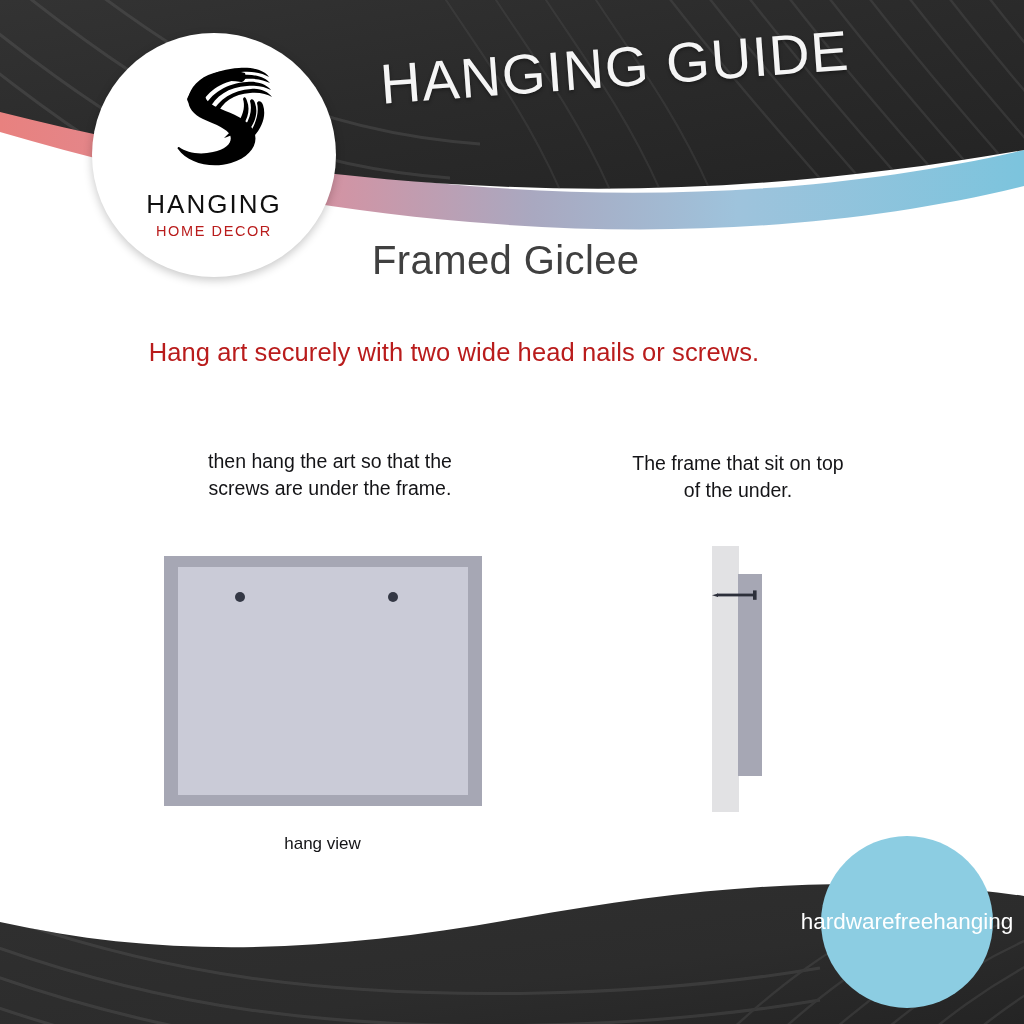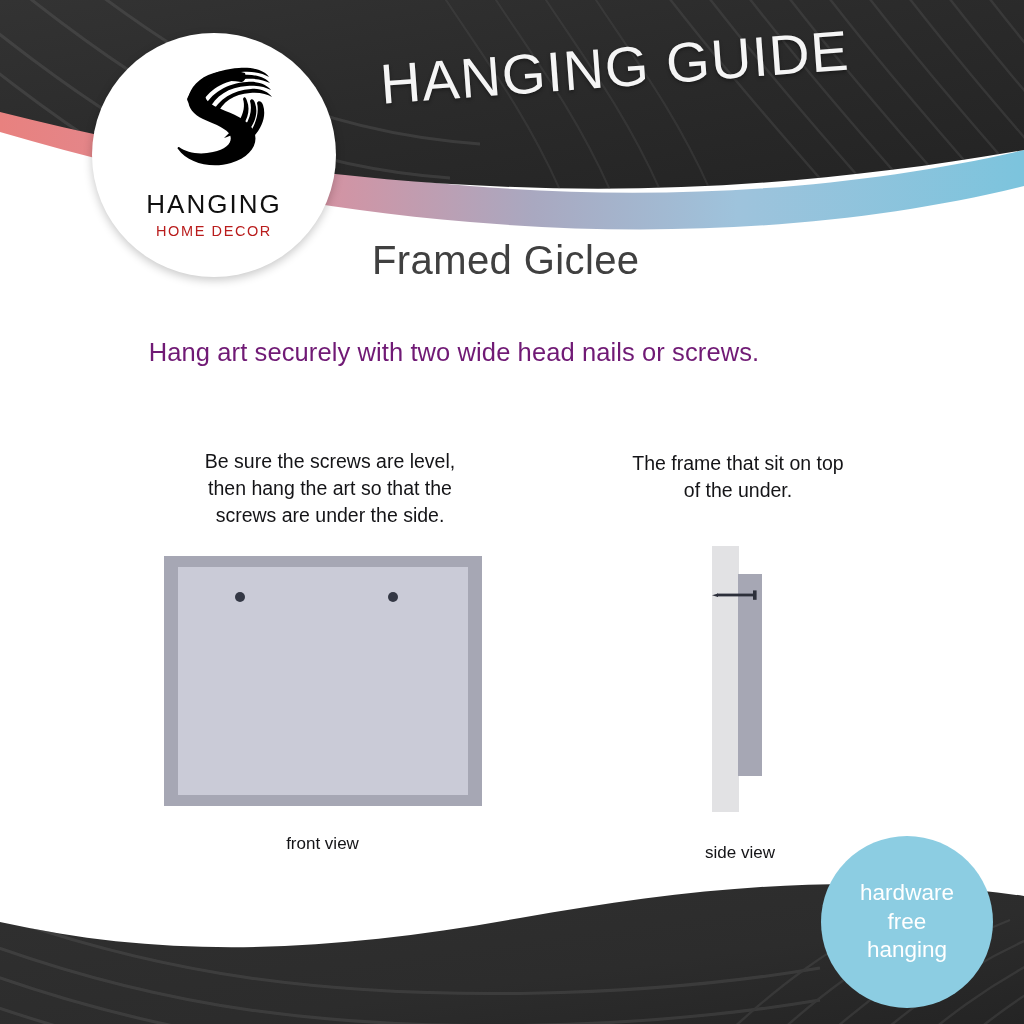--- a/index.html
+++ b/index.html
@@ -100,21 +100,21 @@
   
   #main-instruction {
     position: absolute;
     left: 0;
     top: 338px;
     width: 908px;
     text-align: center;
     font-family: "Liberation Sans", sans-serif;
     font-size: 25.5px;
     font-weight: 400;
-    color: #701a75;
+    color: #b91c1c;
     letter-spacing: 0.1px;
   }
 
   
   .col-caption {
     position: absolute;
     text-align: center;
     font-family: "Liberation Sans", sans-serif;
     font-size: 19.5px;
     font-weight: 400;
@@ -199,21 +199,21 @@
   #hardware-badge {
     position: absolute;
     left: 821px;
     top: 836px;
     width: 172px;
     height: 172px;
     border-radius: 50%;
     background: #8ccde2;
     z-index: 25;
     display: flex;
-    flex-direction: column;
+    flex-direction: row;
     align-items: center;
     justify-content: center;
   }
   #hardware-badge span {
     display: block;
     font-family: "Liberation Sans", sans-serif;
     font-size: 22.5px;
     font-weight: 400;
     color: #ffffff;
     line-height: 1.28;
@@ -343,50 +343,48 @@
     </svg>
     <div id="logo-word">HANGING</div>
     <div id="logo-sub">HOME DECOR</div>
   </div>
 
   <div id="product-title">Framed Giclee</div>
 
   <div id="main-instruction">Hang art securely with two wide head nails or screws.</div>
 
   <div class="col-caption" id="caption-front">
-    <div>Be sure the screws are level,</div>
     <div>then hang the art so that the</div>
-    <div>screws are under the side.</div>
+    <div>screws are under the frame.</div>
   </div>
 
   <div id="front-view">
     <div id="front-view-inner">
       <div class="screw-dot" id="screw-dot-left"></div>
       <div class="screw-dot" id="screw-dot-right"></div>
     </div>
   </div>
 
-  <div class="view-label" id="label-front">front view</div>
+  <div class="view-label" id="label-front">hang view</div>
 
   <div class="col-caption" id="caption-side">
     <div>The frame that sit on top</div>
     <div>of the under.</div>
   </div>
 
   <div id="side-view">
     <div id="side-wall"></div>
     <div id="side-frame"></div>
     <svg id="side-nail" viewBox="0 0 52 14">
       <polygon points="0,7.2 6,5.4 6,9 " fill="#2c2f3a"></polygon>
       <rect x="5" y="5.6" width="38" height="2.8" fill="#2c2f3a"></rect>
       <rect x="41" y="2.4" width="3.6" height="9.4" fill="#2c2f3a"></rect>
     </svg>
   </div>
 
-  <div class="view-label" id="label-side">side view</div>
 
   <div id="hardware-badge">
     <span>hardware</span>
     <span>free</span>
     <span>hanging</span>
   </div>
 
 </div>
 
 </body></html>

